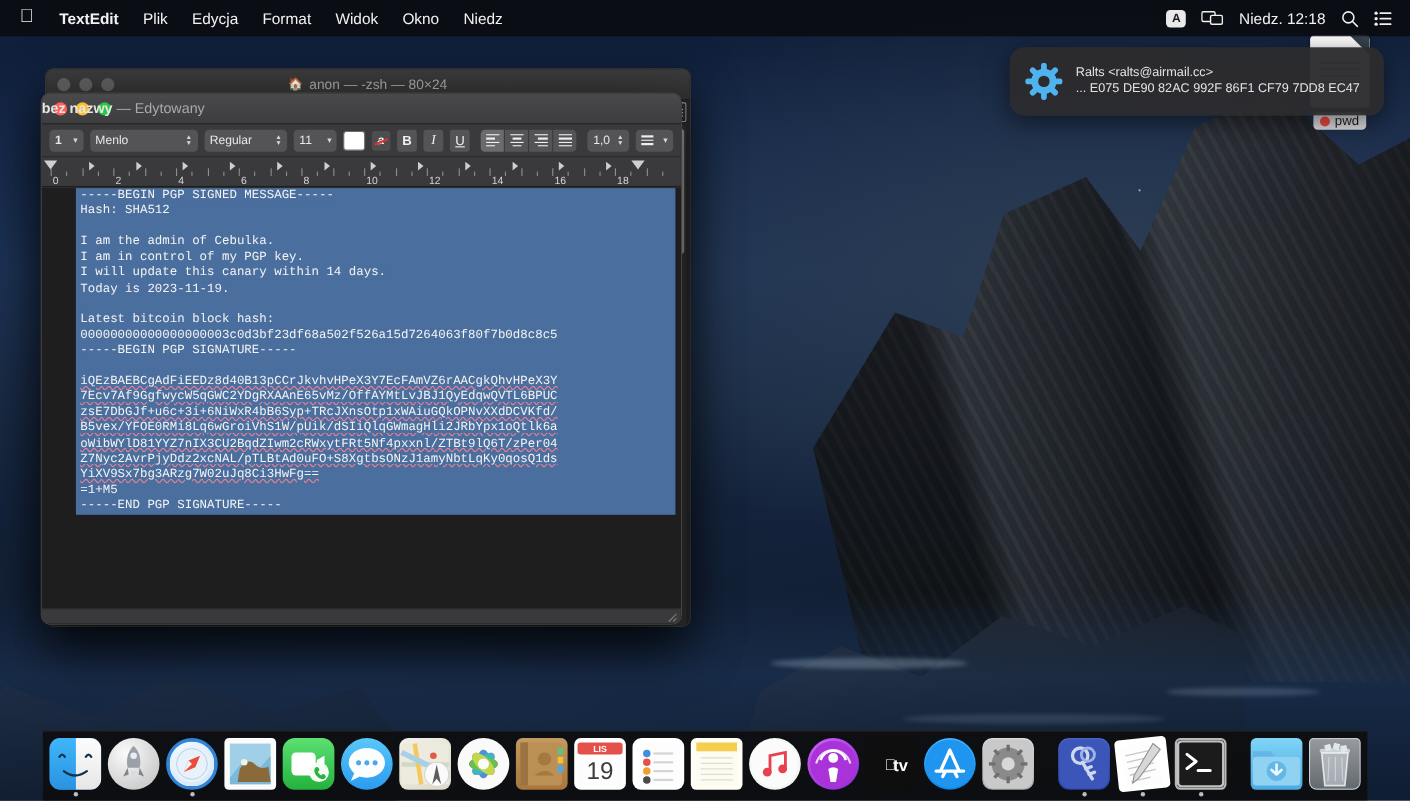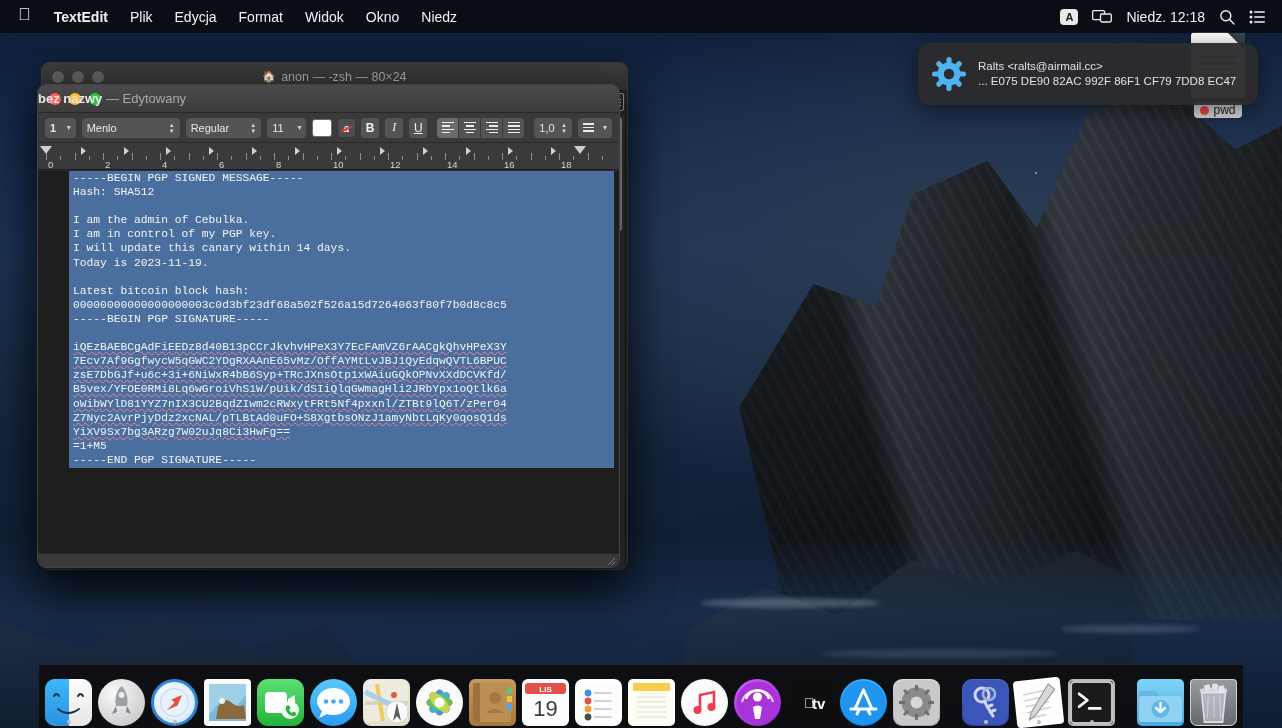--- a/index.html
+++ b/index.html
@@ -283,21 +283,21 @@
   #dock {
     position:absolute; left:50%; transform:translateX(-50%);
     bottom:0; width:1204px; height:64px;
     background: rgba(12,12,12,.88);
     border-top:1px solid rgba(255,255,255,.10);
     display:flex; align-items:center; justify-content:center;
     gap:6px; padding:0 10px; z-index:40;
   }
   .dock-item {
     width:50px; height:58px; position:relative;
-    display:flex; flex-direction:column; align-items:center; justify-content:flex-end;
+    display:flex; flex-direction:column; align-items:center; justify-content:flex-start;
     padding-top:3px;
   }
   .dock-icon { width:47px; height:47px; border-radius:10px; position:relative; overflow:hidden; }
   .run-dot {
     position:absolute; bottom:2px; left:50%; transform:translateX(-50%);
     width:4px; height:4px; border-radius:50%; background:#bdbdbd;
   }
   .dock-sep { width:1px; height:44px; background:rgba(255,255,255,.22); margin:0 5px; }
 
   

